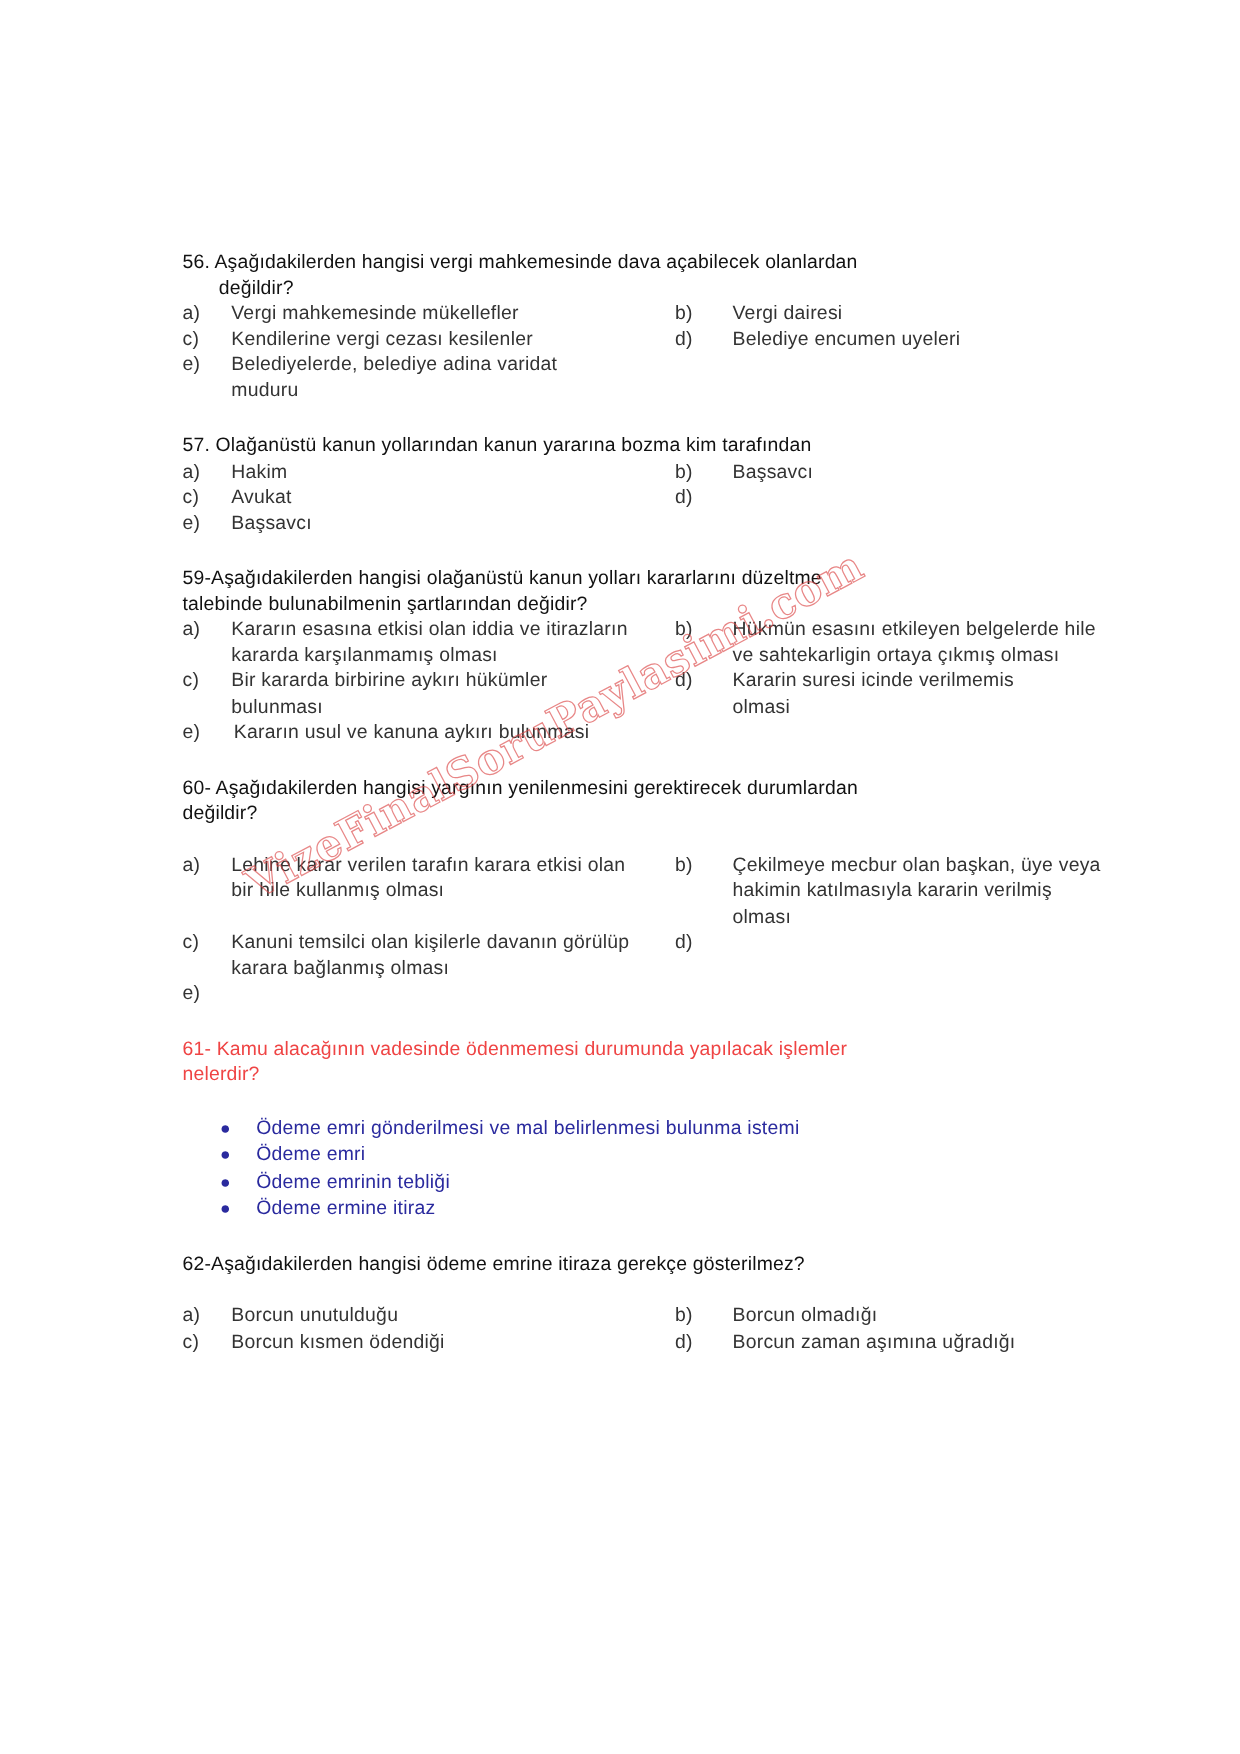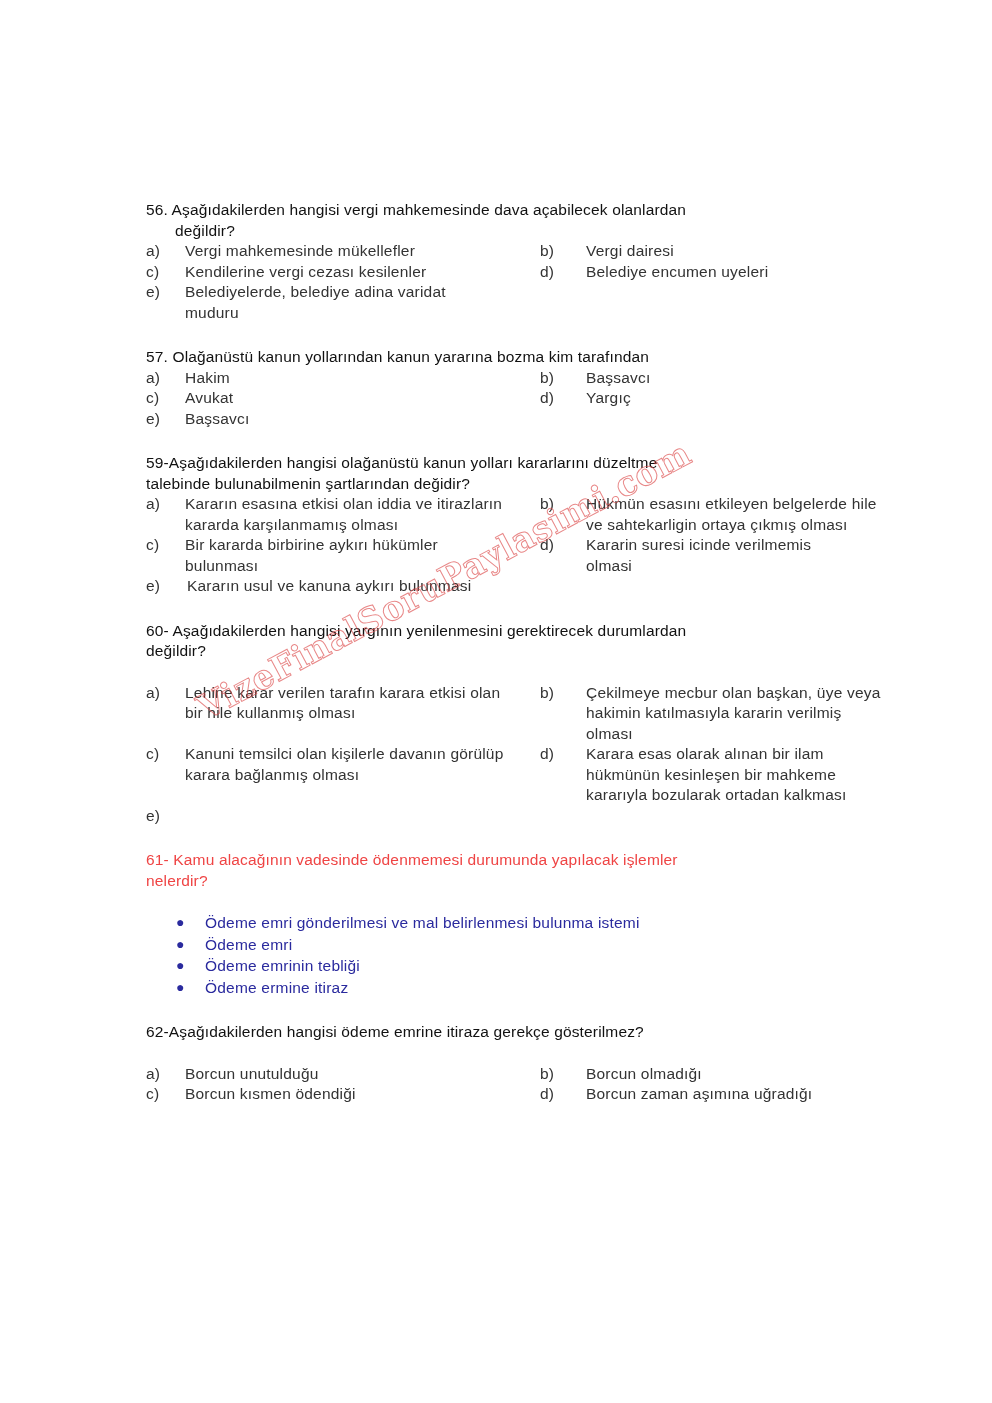--- a/index.html
+++ b/index.html
@@ -86,21 +86,20 @@
             <span class="text">Başsavcı</span>
           </div>
       </div>
       <div class="opt-row">
         <div class="opt">
             <span class="letter">c)</span>
             <span class="text">Avukat</span>
           </div>
         <div class="opt right">
             <span class="letter">d)</span>
-            <span class="text">Yargıç</span>
           </div>
       </div>
       <div class="opt-row">
         <div class="opt">
             <span class="letter">e)</span>
             <span class="text">Başsavcı</span>
           </div>
       </div>
     </div>
   </div>
@@ -158,21 +157,20 @@
             <span class="text">Çekilmeye mecbur olan başkan, üye veya hakimin katılmasıyla kararin verilmiş olması</span>
           </div>
       </div>
       <div class="opt-row">
         <div class="opt">
             <span class="letter">c)</span>
             <span class="text" style="padding-right:30px">Kanuni temsilci olan kişilerle davanın görülüp karara bağlanmış olması</span>
           </div>
         <div class="opt right">
             <span class="letter">d)</span>
-            <span class="text">Karara esas olarak alınan bir ilam hükmünün kesinleşen bir mahkeme kararıyla bozularak ortadan kalkması</span>
           </div>
       </div>
       <div class="opt-row" style="margin-top:0">
         <div class="opt" style="width:375px">
             <span class="letter">e)</span>
           </div>
       </div>
     </div>
   </div>
 

